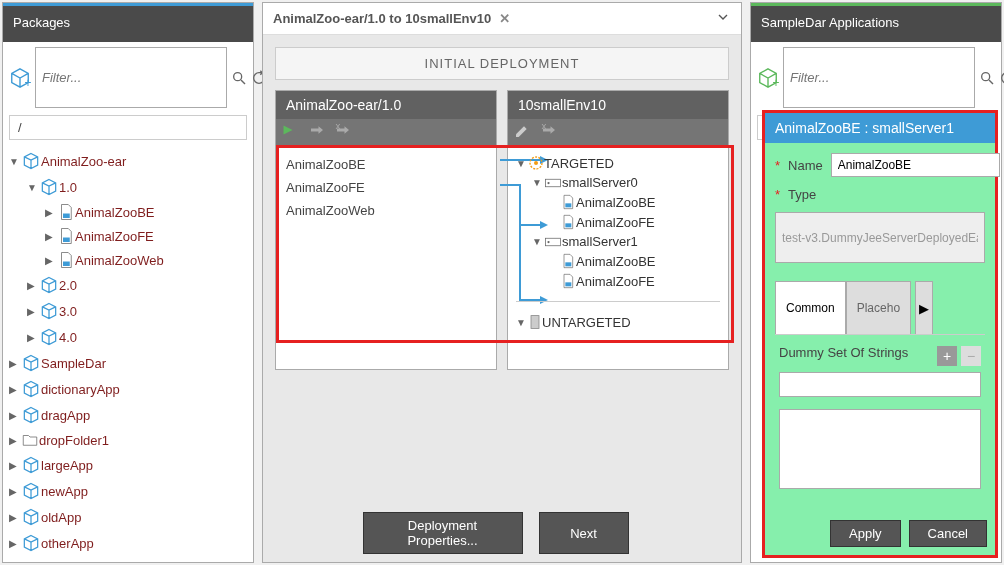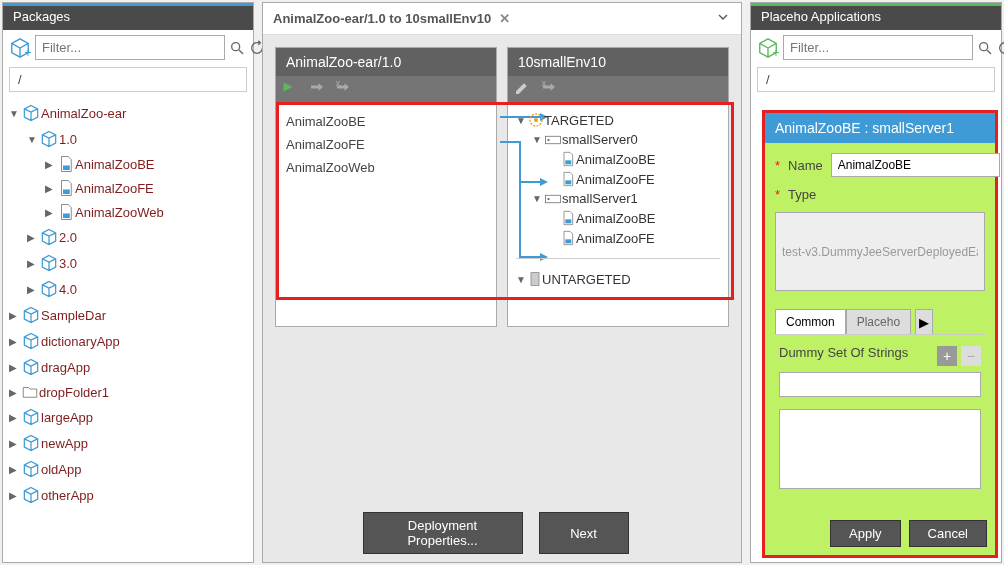--- a/index.html
+++ b/index.html
@@ -1,27 +1,27 @@
 <!DOCTYPE html>
 <html><head>
 <meta charset="utf-8">
 <style>
 * { box-sizing: border-box; margin: 0; padding: 0; font-family: Arial, sans-serif; font-size: 13px; }
 body { background: #f0f0f0; width: 1004px; height: 565px; overflow: hidden; display: flex; gap: 8px; padding: 2px; }
 
 .panel { background: #fff; border: 1px solid #aaa; display: flex; flex-direction: column; position: relative; }
-.panel-header { background: #4a4a4a; color: #fff; padding: 6px 10px; font-size: 14px; position: relative; display: flex; align-items: center; justify-content: space-between; }
+.panel-header { background: #4a4a4a; color: #fff; padding: 12px 10px; font-size: 14px; position: relative; display: flex; align-items: center; justify-content: space-between; }
 .accent-bar { height: 3px; width: 100%; position: absolute; top: 0; left: 0; }
 .accent-blue { background: #3e9bd6; }
 .accent-orange { background: #f39c12; }
 .accent-green { background: #5cb85c; }
 
 .filter-row { display: flex; align-items: center; gap: 4px; padding: 5px 6px; }
 .cube-icon { width: 24px; height: 24px; display: inline-flex; align-items: center; justify-content: center; }
-.filter-input { flex: 1; padding: 4px 6px; border: 1px solid #aaa; color: #888; background: #fff; }
+.filter-input { flex: 1; padding: 22px 6px; border: 1px solid #aaa; font-style: italic; color: #888; background: #fff; }
 .icon-btn { width: 22px; height: 22px; display: inline-flex; align-items: center; justify-content: center; color: #666; cursor: pointer; }
 
 .path-row { padding: 4px 8px; border: 1px solid #ccc; margin: 2px 6px 4px 6px; color: #444; }
 
 .tree { padding: 4px 2px; overflow-y: auto; flex: 1; }
 .tree-item { display: flex; align-items: center; padding: 3px 4px; white-space: nowrap; }
 .tree-arrow { width: 12px; color: #666; font-size: 10px; cursor: pointer; }
 .tree-label { margin-left: 0; color: #7f1d1d; }
 .orange-text { color: #f39c12; }
 
@@ -48,31 +48,31 @@
 .red-box { position: absolute; border: 3px solid #e62020; pointer-events: none; }
 
 .targeted-tree .item { display: flex; align-items: center; padding: 2px 0; }
 .targeted-tree .tgt-label { margin-left: 0; color: #333; }
 
 svg.connector { position: absolute; pointer-events: none; }
 
 .ws-footer { position: absolute; bottom: 8px; left: 0; right: 13px; display: flex; justify-content: center; gap: 16px; }
 .btn-dark { background: #555; color: #fff; border: 1px solid #333; padding: 5px 18px; cursor: pointer; font-size: 13px; }
 
-.detail-popup { position: absolute; top: 110px; right: 6px; width: 236px; height: 448px; background: #bef264; border: 3px solid #e62020; z-index: 10; display: flex; flex-direction: column; }
+.detail-popup { position: absolute; top: 110px; right: 6px; width: 236px; height: 448px; background: #86efac; border: 3px solid #e62020; z-index: 10; display: flex; flex-direction: column; }
 .detail-header { background: #3e9bd6; color: #fff; padding: 7px 10px; font-size: 14px; }
 .detail-body { padding: 10px; flex: 1; display: flex; flex-direction: column; }
 .fld-row { display: flex; align-items: center; margin-bottom: 10px; gap: 8px; }
 .req { color: #e62020; }
 .fld-label { width: 42px; color: #444; }
 .fld-input { flex: 1; padding: 4px 6px; border: 1px solid #aaa; font-size: 12px; }
 .fld-input.ro { background: #eee; color: #999; }
 
 .tabs-row { display: flex; margin-top: 6px; }
-.tab { border: 1px solid #aaa; padding: 5px 10px; background: #fff; cursor: pointer; font-size: 12px; }
+.tab { border: 1px solid #aaa; padding: 19px 10px; background: #fff; cursor: pointer; font-size: 12px; }
 .tab.inactive { background: #ddd; color: #666; }
 .tab + .tab { }
 .tab-more { width: 18px; display: flex; align-items: center; justify-content: center; background: #ddd; border: 1px solid #aaa; margin-left: 4px; }
 
 .prop-area { border-top: 1px solid #ccc; margin-top: -1px; padding: 10px 4px; flex: 1; position: relative; }
 .prop-label { color: #444; margin-bottom: 6px; display: block; font-size: 13px; }
 .plus-minus { display: inline-flex; gap: 4px; float: right; }
 .pm-btn { width: 20px; height: 20px; background: #999; color: #fff; border: none; font-size: 14px; line-height: 18px; cursor: pointer; }
 .pm-btn.disabled { background: #ddd; color: #aaa; }
 .prop-input { width: 100%; padding: 4px; border: 1px solid #aaa; margin-bottom: 12px; }
@@ -236,20 +236,21 @@
       <span>AnimalZoo-ear/1.0 to 10smallEnv10</span>
       <span class="ws-close">✕</span>
     </div>
     <span class="chevron-down">
       <svg width="16" height="16" viewBox="0 0 24 24">
           <path fill="none" stroke="#555" stroke-width="2" d="M6 9 L12 15 L18 9"></path>
         </svg>
     </span>
   </div>
   <div class="ws-body">
+    <div class="initial-dep">INITIAL DEPLOYMENT</div>
     <div class="dual-panel">
       <div class="dp-col">
         <div class="dp-header">AnimalZoo-ear/1.0</div>
         <div class="dp-toolbar">
           <span class="tb-icon"><svg width="18" height="14" viewBox="0 0 24 16">
                 <path fill="#5cb85c" d="M2 2 L14 8 L2 14 Z"></path>
               </svg></span>
           <span class="tb-icon"><svg width="18" height="14" viewBox="0 0 24 16">
                 <path fill="#aaa" d="M4 6 H14 V3 L20 8 L14 13 V10 H4 Z"></path>
               </svg></span>
@@ -351,21 +352,21 @@
     <div class="ws-footer">
       <button class="btn-dark" style="width:160px">Deployment Properties...</button>
       <button class="btn-dark" style="width:90px">Next</button>
     </div>
   </div>
 </div>
 
 <div class="panel deployed">
   <div class="panel-header">
     <div class="accent-bar accent-green"></div>
-    <span>Placeho Applications</span>
+    <span>SampleDar Applications</span>
   </div>
   <div class="filter-row">
     <span class="cube-icon">
       <svg width="22" height="22" viewBox="0 0 24 24">
           <path fill="none" stroke="#5cb85c" stroke-width="1.5" d="M12 2 L21 7 L21 17 L12 22 L3 17 L3 7 Z M3 7 L12 12 L21 7 M12 12 L12 22"></path>
           <text x="17" y="22" font-size="10" fill="#5cb85c">+</text>
         </svg>
     </span>
     <input class="filter-input" placeholder="Filter..." style="">
     <span class="icon-btn">

